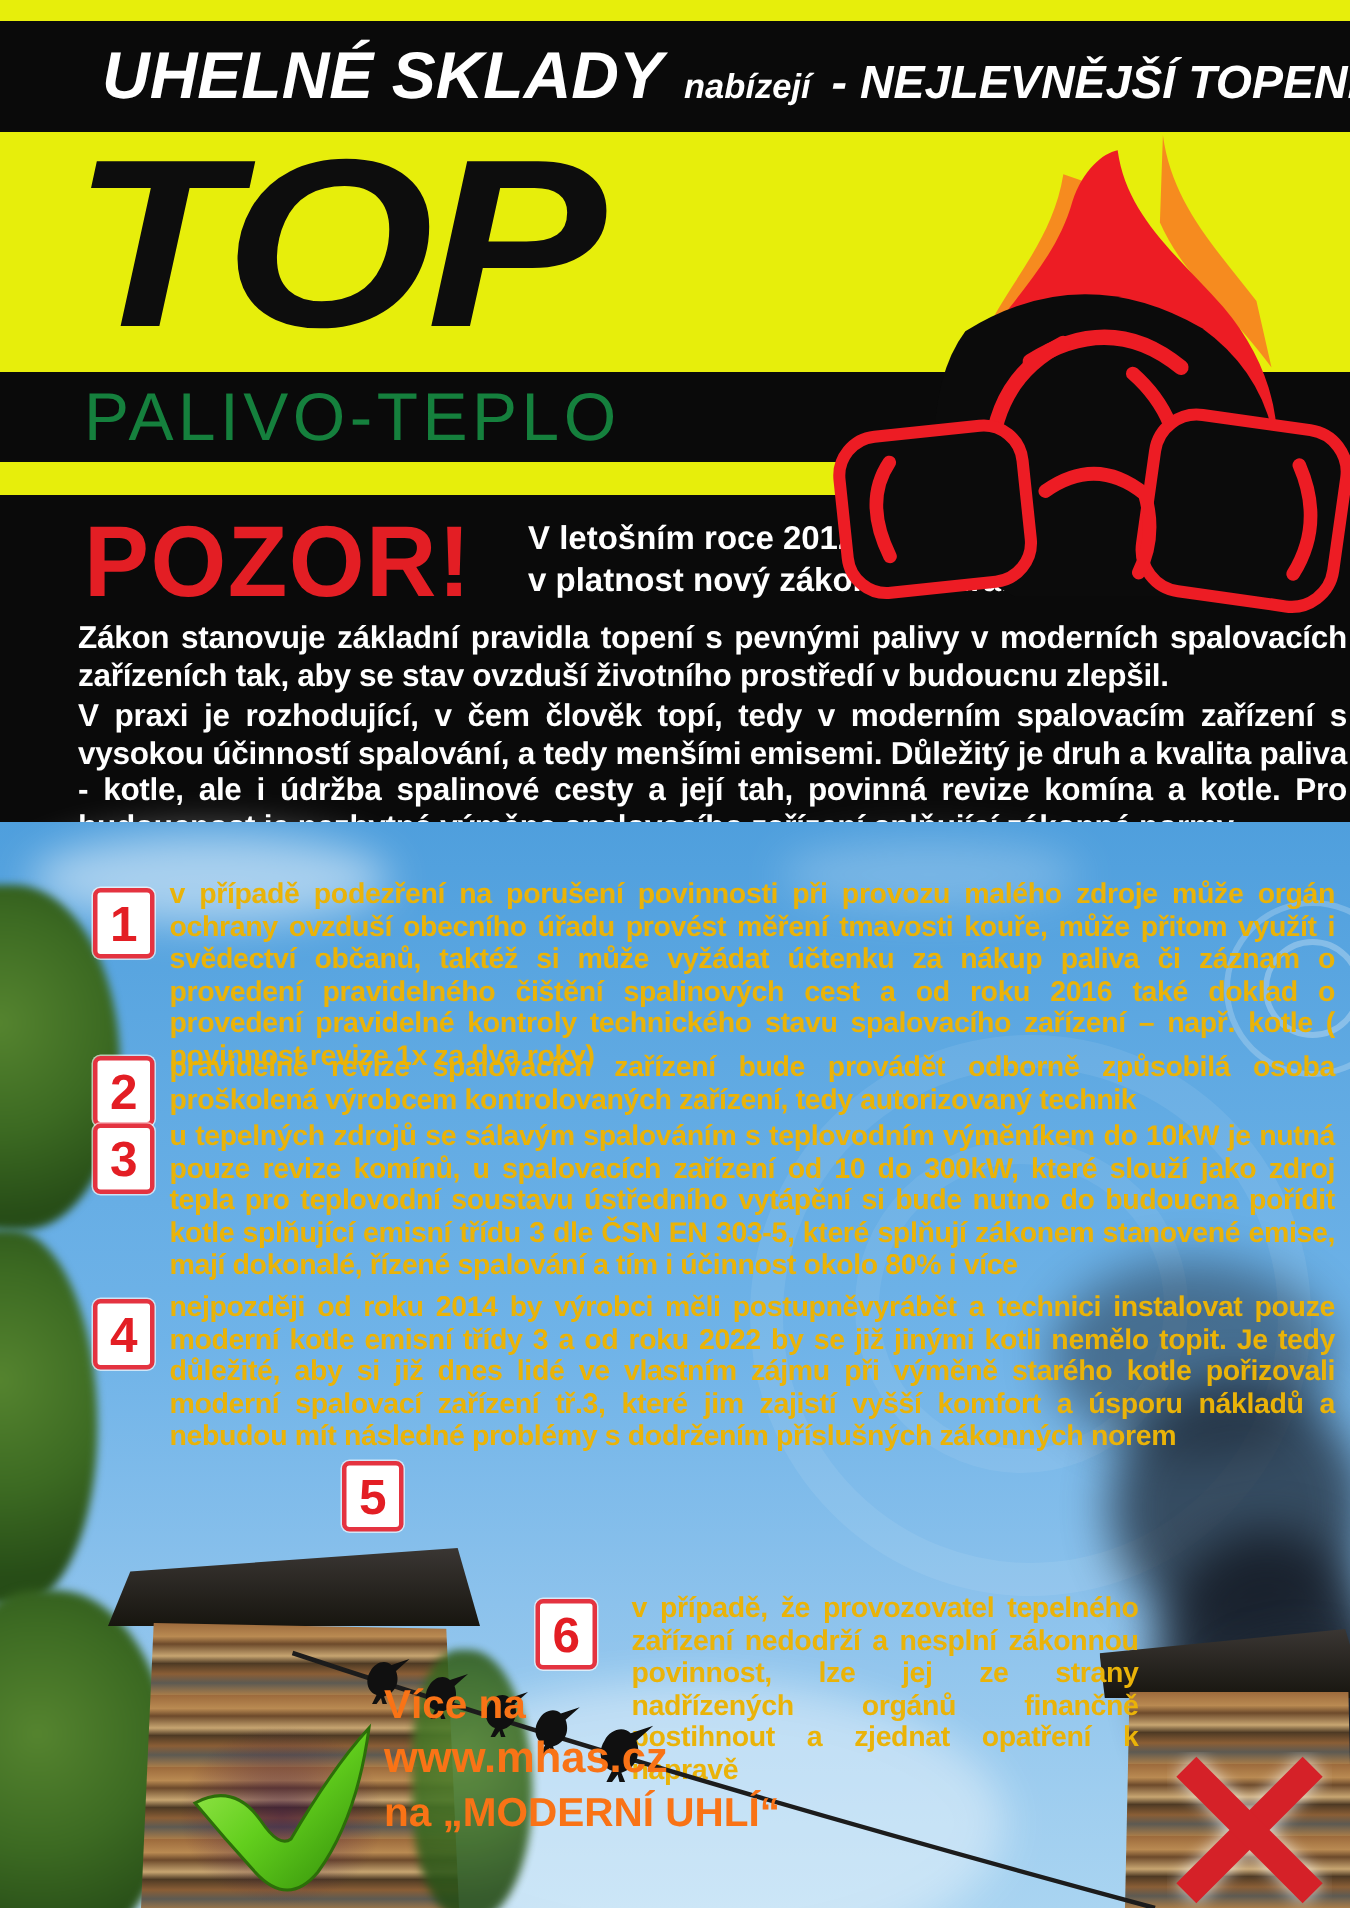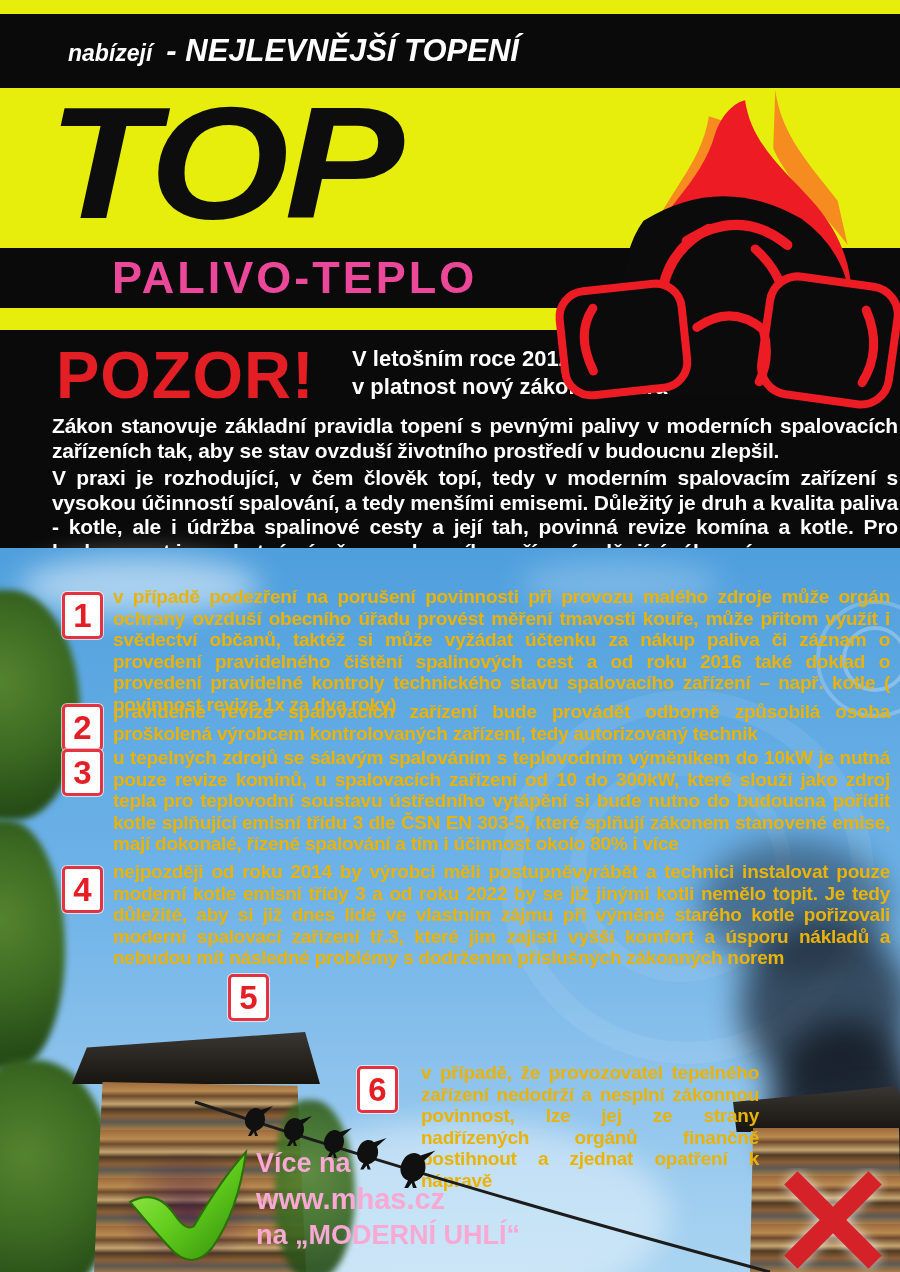--- a/index.html
+++ b/index.html
@@ -16,21 +16,21 @@
       font-style:italic;font-weight:bold;white-space:nowrap;}
   #hdr-part1{font-size:44px;letter-spacing:0px;}
   #hdr-part2{font-size:23px;}
   #hdr-part3{font-size:31px;}
   #band-yellow-top{top:88px;height:160px;}
   #top-word{left:48px;top:84px;color:#0d0d0d;font-size:152px;font-weight:bold;
       font-style:italic;letter-spacing:-4px;transform:scale(1.18,1.05);
       transform-origin:left top;line-height:150px;}
   #band-black-2{left:0;top:248px;width:900px;height:60px;background:#0a0a0a;
       display:flex;align-items:center;}
-  #subtitle-word{margin-left:112px;color:#ec4899;font-size:45px;font-weight:bold;
+  #subtitle-word{margin-left:56px;color:#15803d;font-size:45px;font-weight:normal;
       letter-spacing:3px;}
   #band-yellow-mid{top:308px;height:22px;}
 
   
   #alert-section{left:0;top:330px;width:900px;height:218px;background:#0a0a0a;}
   #pozor{left:56px;top:336px;color:#e31e24;font-size:67px;font-weight:bold;
       letter-spacing:1px;transform:scaleX(.97);transform-origin:left top;}
   .intro-line{left:352px;color:#fff;font-weight:bold;font-size:22px;white-space:nowrap;}
   #alert-p1,#alert-p2{left:52px;width:846px;color:#ffffff;font-weight:bold;
       font-size:21px;line-height:24.6px;text-align:justify;letter-spacing:-.2px;}
@@ -54,34 +54,35 @@
 
   #info-heading{left:0;top:551px;width:900px;text-align:center;color:#fff;
       font-size:27px;font-weight:bold;}
   .num-box{width:41px;height:47px;background:#fff;border:3px solid #e43340;
       border-radius:5px;box-sizing:border-box;display:flex;align-items:center;
       justify-content:center;color:#e31e24;font-size:33px;font-weight:bold;
       box-shadow:0 0 0 1px rgba(255,255,255,.65);}
   .item-text{color:#eab308;font-weight:bold;font-size:19px;line-height:21.6px;
       text-align:justify;letter-spacing:-.25px;}
 
-  #footer-links{left:256px;top:1145px;color:#f9a8d4;font-weight:bold;line-height:36px;}
+  #footer-links{left:256px;top:1118px;color:#f97316;font-weight:bold;line-height:36px;}
   #footer-links .l1{font-size:27px;}
   #footer-links .l2{font-size:29px;}
   #footer-links .l3{font-size:27px;}
   svg{display:block;}
 </style>
 </head>
 <body>
 
 <div id="page">
 
   <div class="abs strip-yellow" id="top-strip"></div>
   <div class="abs" id="band-black-1">
     <div class="hline">
+      <span id="hdr-part1">UHELNÉ SKLADY</span>
       <span id="hdr-part2">nabízejí</span>
       <span id="hdr-part3">- NEJLEVNĚJŠÍ TOPENÍ</span>
     </div>
   </div>
   <div class="abs strip-yellow" id="band-yellow-top"></div>
   <div class="abs" id="top-word">TOP</div>
   <div class="abs" id="band-black-2">
     <span id="subtitle-word">PALIVO-TEPLO</span>
   </div>
   <div class="abs strip-yellow" id="band-yellow-mid"></div>

